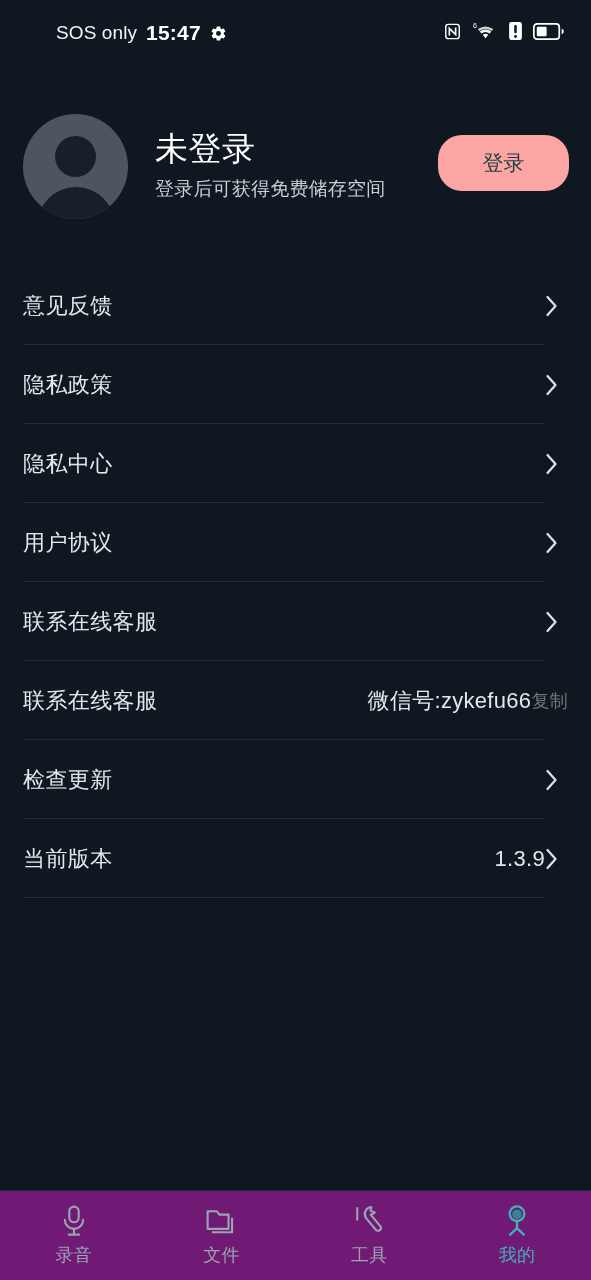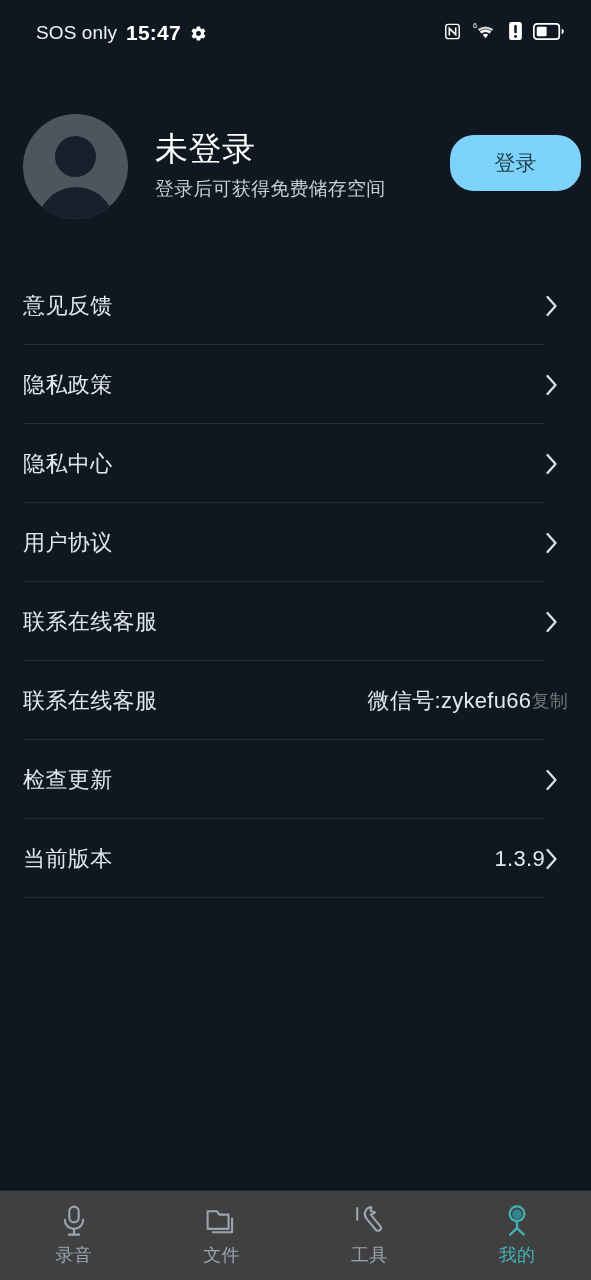--- a/index.html
+++ b/index.html
@@ -17,34 +17,35 @@
   }
 
   
   .statusbar {
     height:66px;
     flex:0 0 66px;
     display:flex; align-items:center;
     justify-content:space-between;
     padding:0 26px 0 36px;
     color:#ffffff;
+    margin-left:20px;
   }
   .sb-left { display:flex; align-items:center; gap:9px; }
   .sb-carrier { font-size:19px; letter-spacing:.1px; color:#f2f5f7; }
   .sb-time { font-size:21px; font-weight:700; color:#ffffff; letter-spacing:.2px; }
   .sb-gear { width:17px; height:17px; display:block; }
   .sb-right { display:flex; align-items:center; gap:11px; }
   .ic { display:block; }
 
   
   .profile {
     flex:0 0 auto;
     height:calc(266px - 66px);
     display:flex; align-items:center;
-    padding:0 10px 0 23px;
+    padding:0 22px 0 23px;
     position:relative;
   }
   .avatar {
     width:105px; height:105px; border-radius:50%;
     background:#4d565f;
     overflow:hidden; position:relative; flex:0 0 105px;
   }
   .avatar .head {
     position:absolute; width:41px; height:41px; border-radius:50%;
     background:#17202a; left:32px; top:22px;
@@ -58,21 +59,21 @@
     font-size:33px; color:#ffffff; font-weight:400;
     line-height:1.15; letter-spacing:.5px;
   }
   .prof-sub {
     margin-top:9px;
     font-size:19px; color:#c8ced4; letter-spacing:.2px;
   }
   .login-btn {
     flex:0 0 auto;
     width:131px; height:56px; border-radius:24px;
-    background:#7dd3fc; border:none;
+    background:#fca5a5; border:none;
     color:#1d3b42; font-size:21px;
     font-family:"Liberation Sans","DejaVu Sans",sans-serif;
     display:flex; align-items:center; justify-content:center;
     cursor:pointer; margin-left:10px;
     align-self:center; margin-top:-6px;
   }
 
   
   .list { flex:0 0 auto; padding:0; }
   .row {
@@ -95,21 +96,21 @@
   .row-value { font-size:22px; color:#e3e8ec; letter-spacing:.3px; }
   .row-action { font-size:18px; color:#737373; letter-spacing:.3px; cursor:pointer; }
   .chev { width:13px; height:22px; display:block; margin-right:10px; }
 
   
   .spacer { flex:1 1 auto; }
 
   
   .tabbar {
     flex:0 0 90px; height:90px;
-    background:#404040;
+    background:#701a75;
     display:flex; align-items:center;
     border-top:1px solid #1d2631;
   }
   .tab {
     flex:1 1 0; height:100%;
     display:flex; flex-direction:column;
     align-items:center; justify-content:center;
     gap:5px; cursor:pointer;
   }
   .tab-ico { width:34px; height:34px; display:block; }

